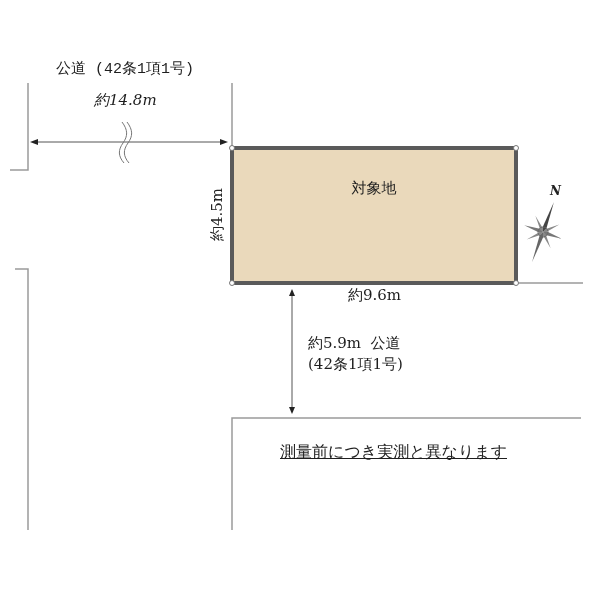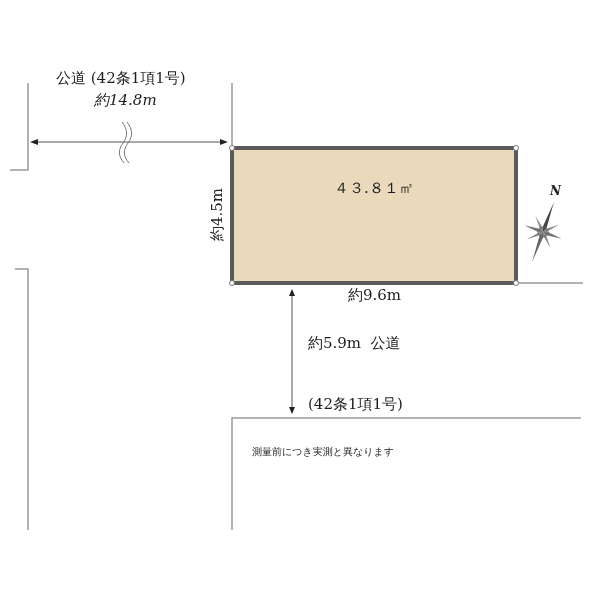--- a/index.html
+++ b/index.html
@@ -67,29 +67,29 @@
     <g transform="rotate(45)">
       <polygon points="0,-18 1.5,-3 0,0 -1.5,-3" fill="#888"></polygon>
       <polygon points="0,18 1.5,3 0,0 -1.5,3" fill="#888"></polygon>
       <polygon points="-18,0 -3,-1.5 0,0 -3,1.5" fill="#888"></polygon>
       <polygon points="18,0 3,-1.5 0,0 3,1.5" fill="#888"></polygon>
     </g>
     <circle cx="0" cy="0" r="5" fill="none" stroke="#666" stroke-width="0.8"></circle>
   </g>
 </svg>
 
-<div class="label" style="left:56px; top:68px;">公道 (42条1項1号)</div>
+<div class="label" style="left:56px; top:60px;font-family:Liberation Mono, monospace;">公道 (42条1項1号)</div>
 <div class="label" style="left:94px; top:90px;font-style:italic;">約14.8m</div>
 
 <div class="plot-text">
-  <div class="plot-area">４３.８１㎡</div>
+  <div style="margin-bottom:1px;">対象地</div>
 </div>
 
 <div class="rot" style="left:184px; top:205px; width:66px; text-align:center;">約4.5m</div>
 
 <div class="label" style="left:334px; top:285px;margin-left:14px;">約9.6m</div>
 
 <div class="abs" style="left:550px; top:184px; font-size:12px; font-weight:bold; font-style:italic;">N</div>
 
 <div class="label" style="left:308px; top:333px; white-space:pre;">約5.9m  公道</div>
-<div class="label" style="left:308px; top:354px;margin-top:40px;">(42条1項1号)</div>
+<div class="label" style="left:308px; top:354px;">(42条1項1号)</div>
 
-<div class="label" style="left:252px; top:442px; font-size:10px;">測量前につき実測と異なります</div>
+<div class="label" style="left:280px; top:442px; font-size:16px;text-decoration:underline;">測量前につき実測と異なります</div>
 
 </body></html>

